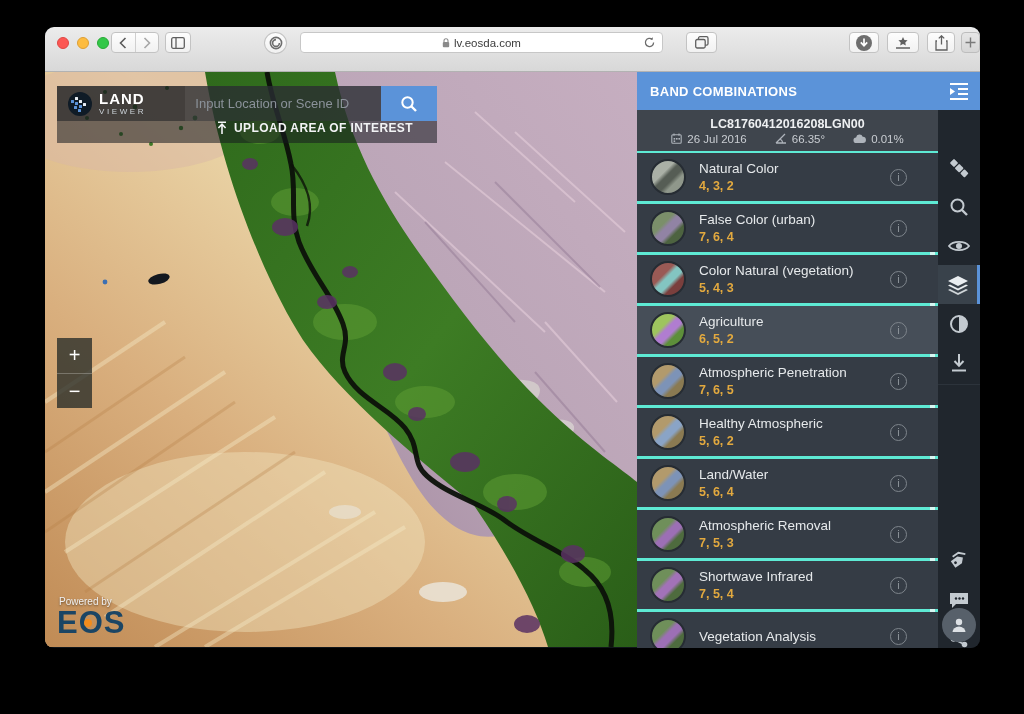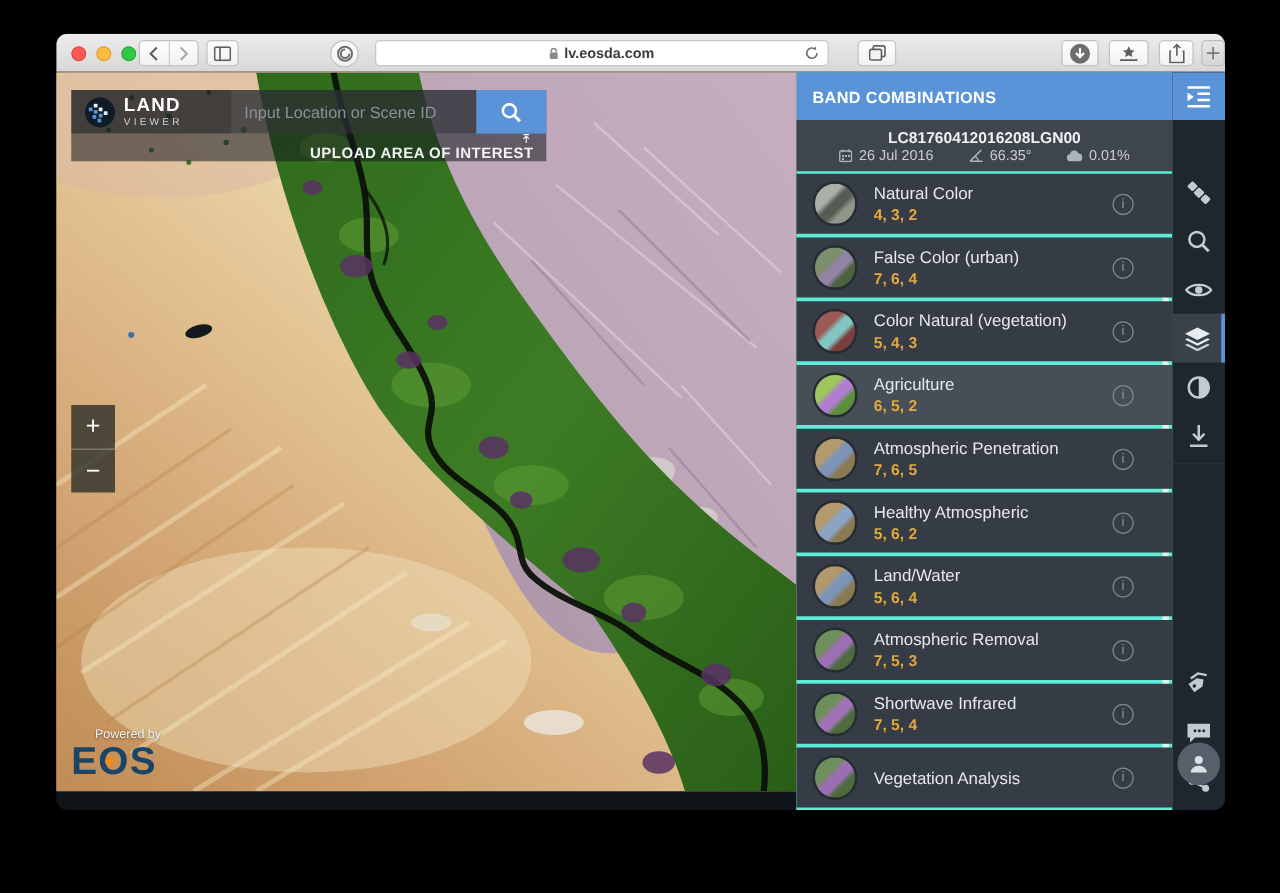--- a/index.html
+++ b/index.html
@@ -2,21 +2,21 @@
 <html style="--accent-blue: #5b93d9; --band-number: #e2a93f; --link-blue: #4aa0d8; --selected-item: #464e58; --sidebar-bg: #20262d;"><head>
 <meta charset="utf-8">
 <style>
   * { margin:0; padding:0; box-sizing:border-box; }
   html,body { width:1024px; height:714px; background:#000; font-family:"Liberation Sans",sans-serif; overflow:hidden; }
   .stage { position:relative; width:1024px; height:714px; background:#000; }
 
   
   .window { position:absolute; left:45px; top:27px; width:935px; height:621px; border-radius:9px; overflow:hidden;
             box-shadow:0 22px 60px rgba(0,0,0,.65); background:#10151a; }
-  .titlebar { position:relative; height:31px; background:linear-gradient(#ececec,#d8d8d8); border-bottom:1px solid #b2b2b2;font-weight:bold; }
+  .titlebar { position:relative; height:45px; background:linear-gradient(#ececec,#d8d8d8); border-bottom:1px solid #b2b2b2; }
   .tl { position:absolute; top:9.5px; width:12px; height:12px; border-radius:50%; }
   .tl.red { left:12px; background:#fc5753; border:1px solid #df4744; }
   .tl.yellow { left:32px; background:#fdbc40; border:1px solid #de9f34; }
   .tl.green { left:52px; background:#33c748; border:1px solid #27aa35; }
   .tb-btn { position:absolute; top:5px; height:21px; background:linear-gradient(#fdfdfd,#f1f1f1); border:1px solid #c3c3c3;
             border-radius:4px; display:flex; align-items:center; justify-content:center; color:#5f5f5f; }
   .tb-btn svg { display:block; }
   .navgroup { left:66px; width:48px; display:flex; padding:0; }
   .navgroup .half { flex:1; display:flex; align-items:center; justify-content:center; height:100%; }
   .navgroup .half + .half { border-left:1px solid #cfcfcf; }
@@ -42,30 +42,30 @@
   .search-block { position:absolute; left:12px; top:14px; width:380px; z-index:5;border-radius:27px; }
   .search-row { display:flex; height:35px; background:rgba(22,26,31,.78); }
   .logo-area { width:146px; display:flex; align-items:center; padding-left:10px; cursor:pointer; }
   .logo-text { margin-left:6px; line-height:1; }
   .logo-land { font-size:15px; font-weight:700; color:#fff; letter-spacing:1px; }
   .logo-viewer { font-size:8px; letter-spacing:2.6px; color:#cdd4da; margin-top:2px; }
   .search-input { flex:1; background:rgba(255,255,255,.07); border:none; outline:none; color:#e8eaec; font-size:13px;
                   padding:0 10px; font-family:"Liberation Sans",sans-serif; }
   .search-input::placeholder { color:#8b929a; }
   .search-btn { width:64px; background:var(--accent-blue); border:none; display:flex; align-items:center; justify-content:center; cursor:pointer; }
-  .upload-row { height:22px; background:rgba(22,26,31,.55); display:flex; align-items:flex-end; justify-content:flex-end; padding-right:10px; cursor:pointer;flex-direction:column; }
+  .upload-row { height:22px; background:rgba(22,26,31,.55); display:flex; align-items:flex-start; justify-content:flex-end; padding-right:24px; cursor:pointer; }
   .upload-label { color:#f2f3f5; font-size:12px; font-weight:700; letter-spacing:.4px; margin-left:6px; }
 
   .zoomctl { position:absolute; left:12px; top:266px; width:35px; z-index:5; }
   .zoombtn { width:35px; height:35px; background:rgba(38,43,40,.78); color:#fff; font-size:20px; display:flex; align-items:center;
              justify-content:center; cursor:pointer; }
   .zoombtn + .zoombtn { border-top:1px solid rgba(255,255,255,.25); }
 
   .eos-logo { position:absolute; left:12px; top:524px; z-index:5; }
-  .eos-powered { font-size:10px; color:#f0f0f0; text-shadow:0 1px 2px rgba(0,0,0,.5); margin-left:19px; }
+  .eos-powered { font-size:10px; color:#f0f0f0; text-shadow:0 1px 2px rgba(0,0,0,.5); margin-left:2px; }
   .eos-word { position:relative; font-size:31px; font-weight:700; color:#1b4564; letter-spacing:1px; line-height:1; }
   .eos-dot { position:absolute; left:27px; top:12px; width:8px; height:8px; border-radius:50%; background:#f08c1e; }
 
   
   .panel { width:301px; display:flex; flex-direction:column; background:#5eead4; }
   .panel-header { height:38px; background:var(--accent-blue); display:flex; align-items:center; padding-left:13px; }
   .panel-title { color:#fff; font-size:13px; font-weight:700; letter-spacing:.3px; }
   .scene-bar { height:41px; background:#3f454d; display:flex; flex-direction:column; align-items:center; justify-content:center; gap:2px; }
   .scene-id { color:#eef0f2; font-size:12.5px; font-weight:600; }
   .scene-meta { display:flex; align-items:center; gap:28px; color:#c9cdd2; font-size:11.5px; }

